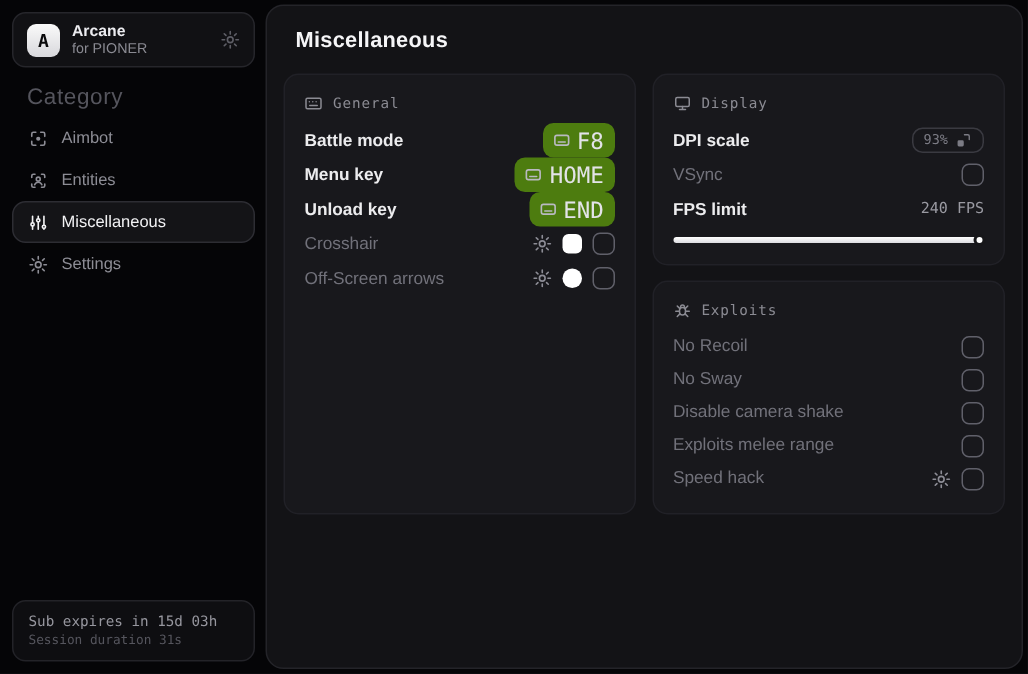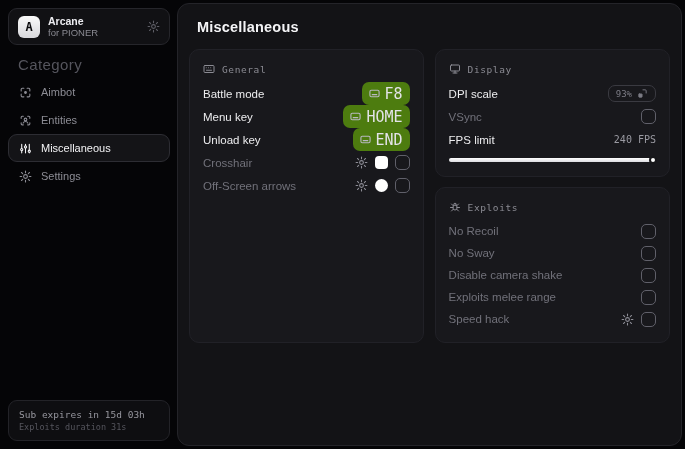--- a/index.html
+++ b/index.html
@@ -76,21 +76,21 @@
     font-family:"DejaVu Sans Mono", monospace; font-size:9.5px;
     color:#8b8b93; letter-spacing:.6px; height:16px; margin-bottom:5px;
   }
   .card-header .hicon { width:12px; height:12px; color:#8b8b93; }
 
   .row {
     display:flex; align-items:center; justify-content:space-between;
     height:23px;
   }
   .row-exp { height:22px; }
-  .lbl { font-size:11.5px; color:#ececee; font-weight:400; }
+  .lbl { font-size:11.5px; color:#ececee; font-weight:700; }
   .lbl.dim { color:#71717a; font-weight:normal; }
   .controls { display:flex; align-items:center; gap:7px; }
 
   .keybadge {
     display:inline-flex; align-items:center; gap:5px;
     background:#4d7c0f; border-radius:7px; padding:2.5px 7px;
     font-family:"DejaVu Sans Mono", monospace; font-size:15px; color:#e3e3e8;
     cursor:pointer;
   }
   .keybadge .kicon { width:11px; height:11px; color:#b9b9c1; }
@@ -184,21 +184,21 @@
               <circle cx="12" cy="12" r="3.5"></circle>
               <path d="M12 2v3M12 19v3M2 12h3M19 12h3M4.6 4.6l2.1 2.1M17.3 17.3l2.1 2.1M4.6 19.4l2.1-2.1M17.3 6.7l2.1-2.1"></path>
             </svg>
         </span>
         <span>Settings</span>
       </div>
     </nav>
 
     <div class="side-footer">
       <div class="foot1">Sub expires in 15d 03h</div>
-      <div class="foot2">Exploits duration 31s</div>
+      <div class="foot2">Session duration 31s</div>
     </div>
   </aside>
 
   <main class="panel">
     <div class="page-title">Miscellaneous</div>
 
     <div class="columns">
 
       <section class="card col-left">
         <div class="card-header">

